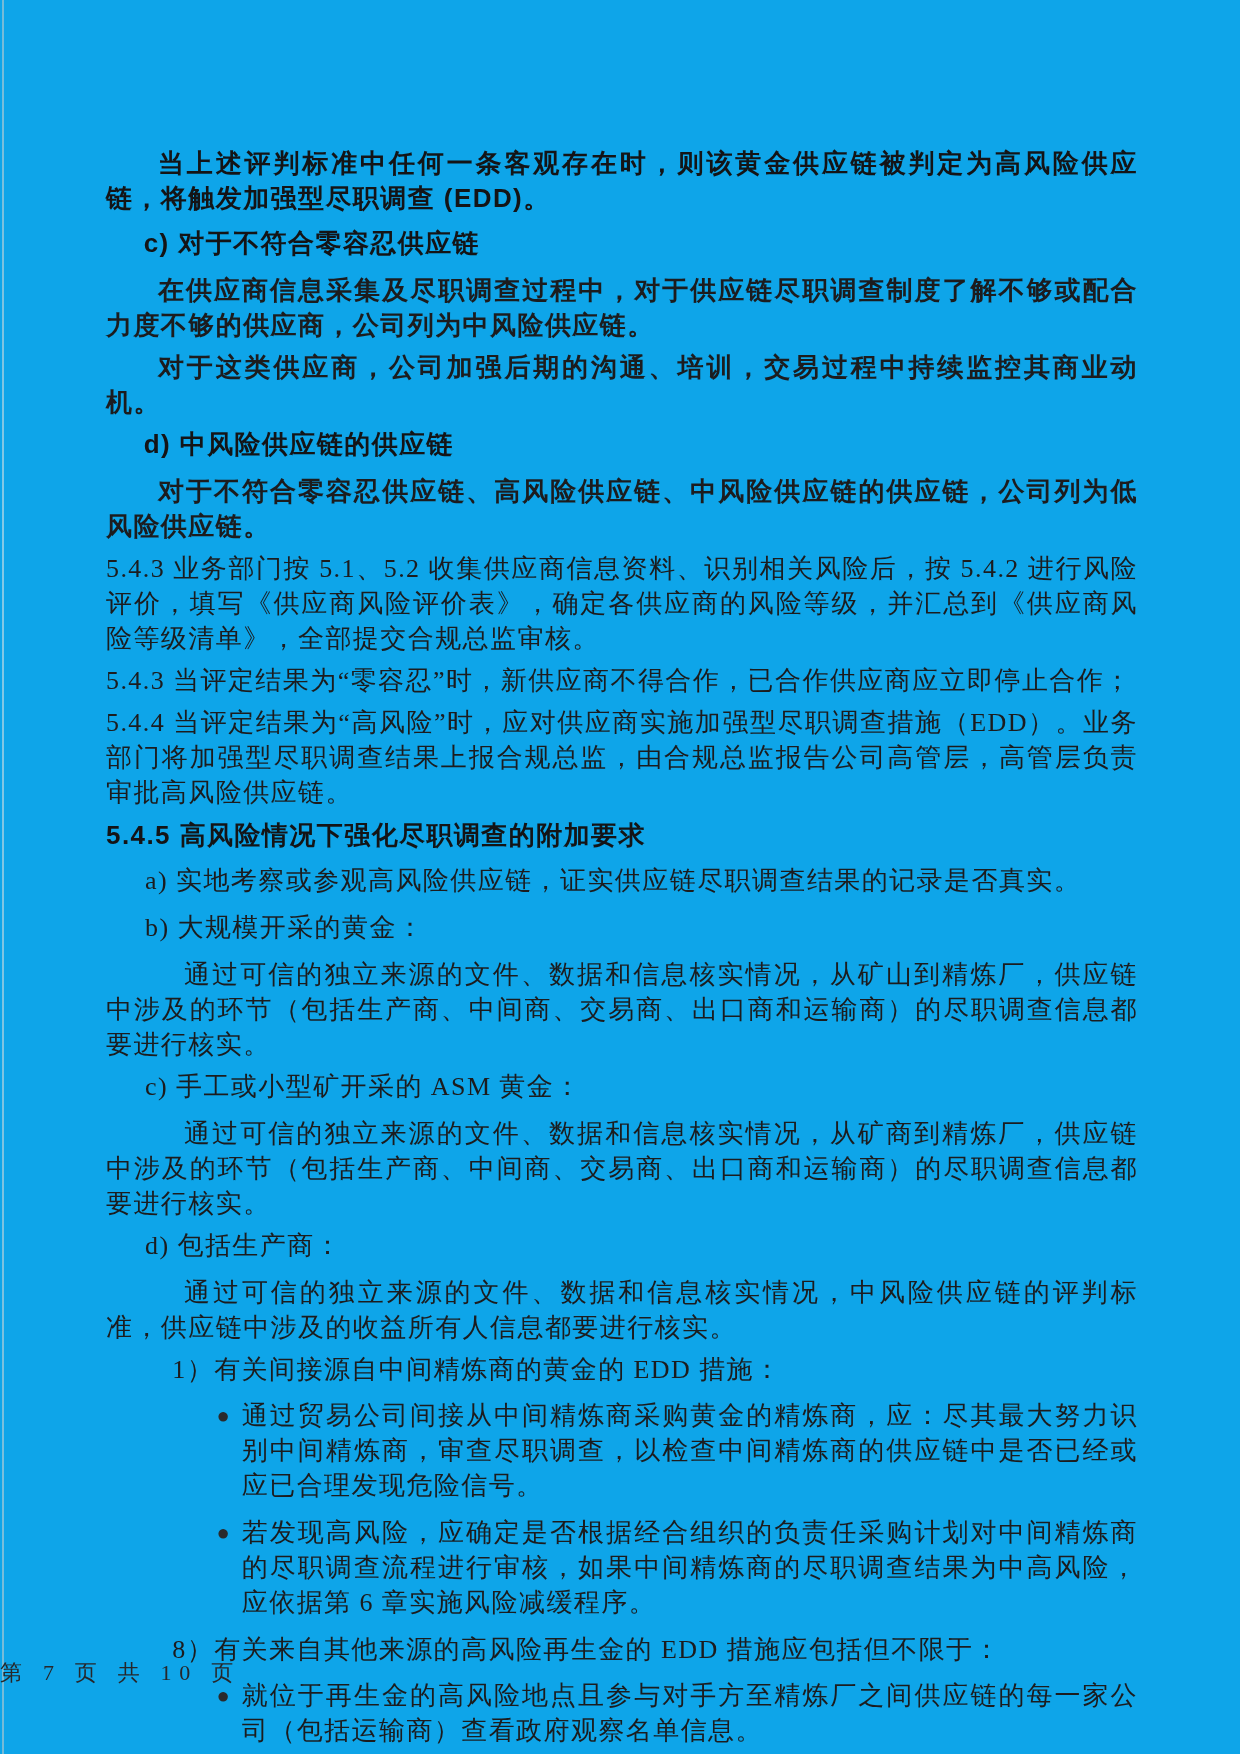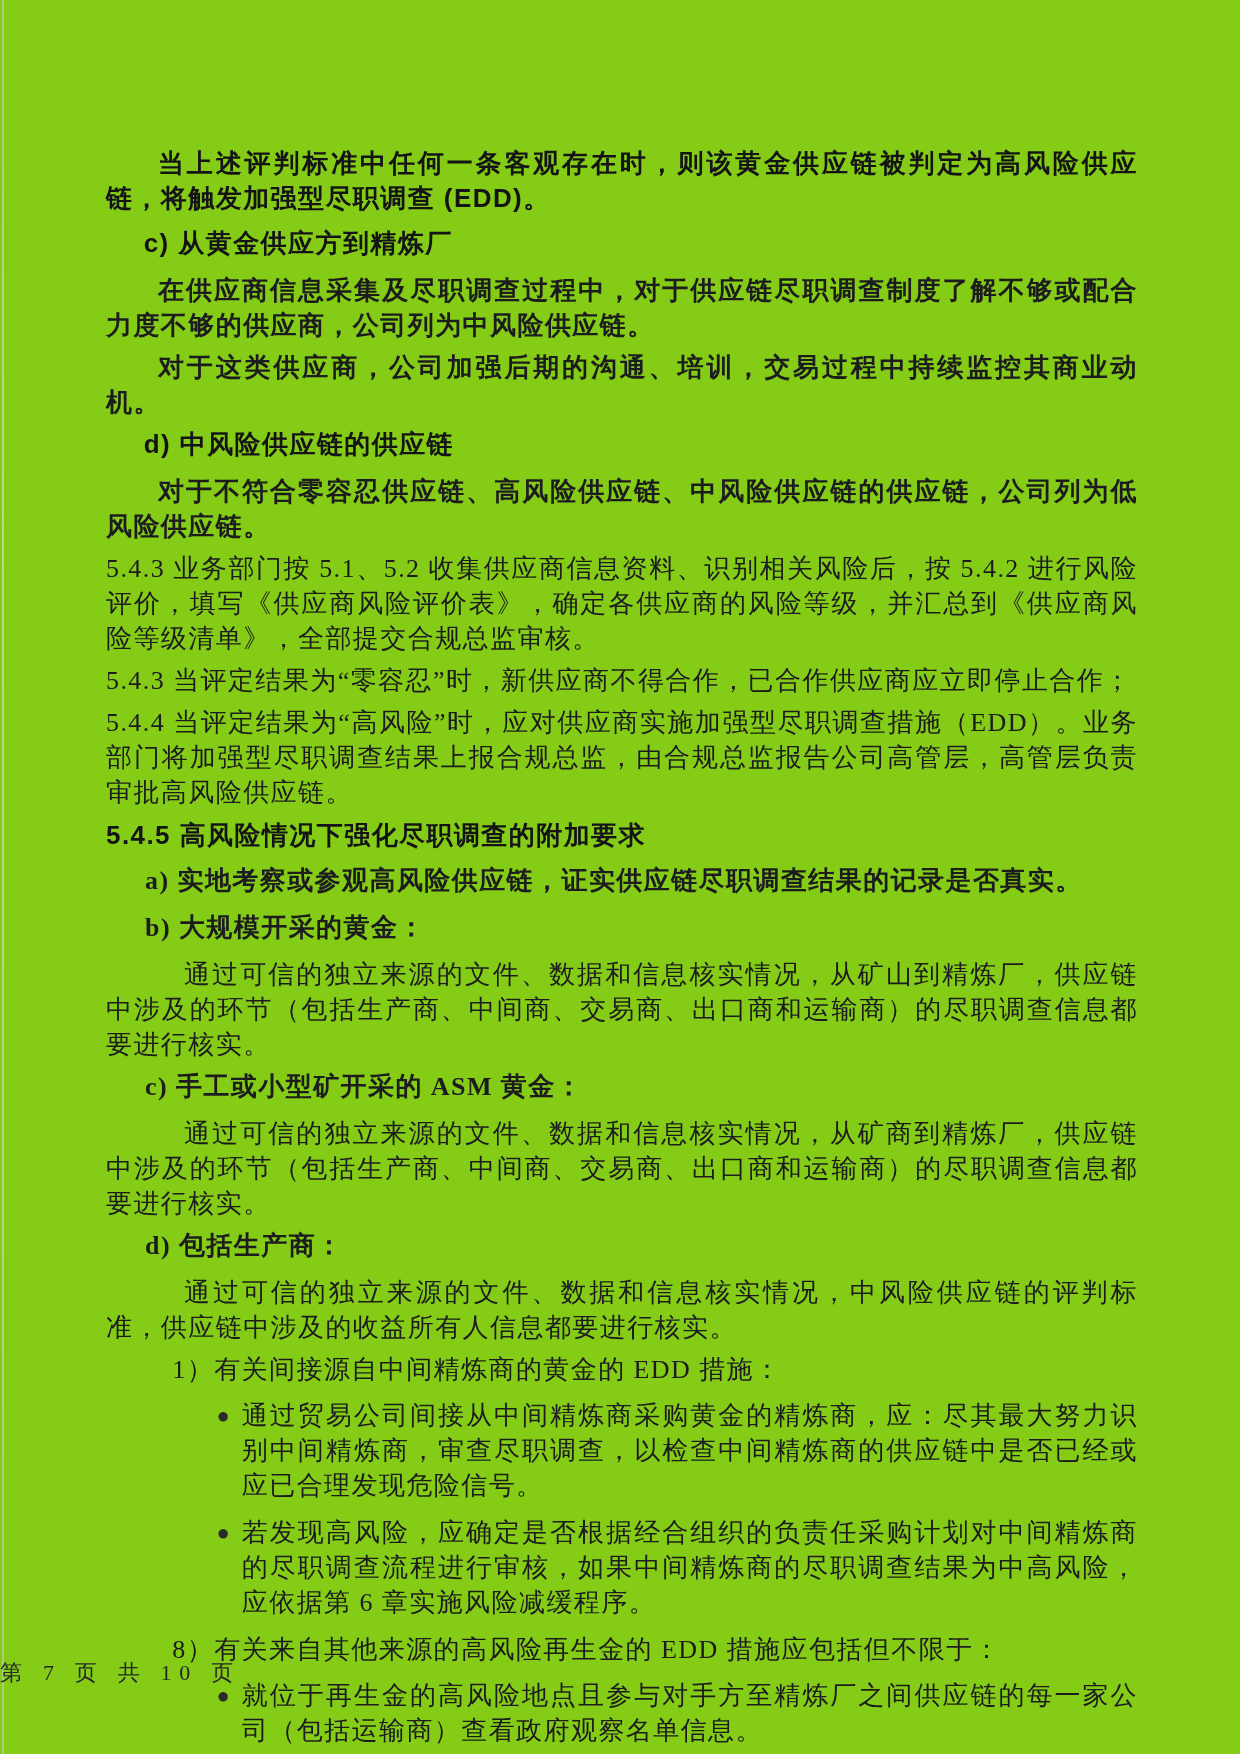--- a/index.html
+++ b/index.html
@@ -5,21 +5,21 @@
   html, body {
     margin: 0;
     padding: 0;
     background: #9a9a9a;
   }
   .page {
     position: relative;
     width: 1240px;
     height: 1754px;
     margin: 0 auto;
-    background: #84cc16;
+    background: #0ea5e9;
     overflow: hidden;
     font-family: "Liberation Serif", "DejaVu Serif", serif;
     color: #1c1c1e;
   }
   
   .page::before {
     content: "";
     position: absolute;
     left: 2px; top: 0;
     width: 2px; height: 100%;
@@ -45,21 +45,21 @@
   .t-lead, .t-subheading, .t-section {
     font-family: "Liberation Sans", "DejaVu Sans", sans-serif;
     font-weight: 700;
     color: #141416;
   }
   .t-lead       { text-indent: 2em; margin-bottom: 10px; }
   .t-subheading { margin: 6px 0 12px 1.45em; }
   .t-section    { margin: 8px 0 10px 0; }
   .t-body       { text-indent: 2em; font-weight: bold; }
   .t-plain      { }
-  .t-alpha      { margin-left: 1.5em; margin-bottom: 12px; font-weight: bold; }
+  .t-alpha      { margin-left: 1.5em; margin-bottom: 12px; }
   .t-subbody    { text-indent: 3em; }
   .t-num        { margin-left: 2.55em; margin-bottom: 11px; }
   .t-bullet {
     margin-left: 4.25em;
     margin-bottom: 12px;
     display: flex;
     align-items: flex-start;
   }
   .t-bullet .bullet-mark {
     flex: 0 0 auto;
@@ -83,21 +83,21 @@
     color: #27272a;
     font-family: "Liberation Serif", "DejaVu Serif", serif;
   }
 </style>
 </head>
 <body>
 
 <div class="page">
   <div class="doc">
       <div class="para t-lead">当上述评判标准中任何一条客观存在时，则该黄金供应链被判定为高风险供应链，将触发加强型尽职调查 (EDD)。</div>
-      <div class="para t-subheading">c)  从黄金供应方到精炼厂</div>
+      <div class="para t-subheading">c)  对于不符合零容忍供应链</div>
       <div class="para t-body">在供应商信息采集及尽职调查过程中，对于供应链尽职调查制度了解不够或配合力度不够的供应商，公司列为中风险供应链。</div>
       <div class="para t-body">对于这类供应商，公司加强后期的沟通、培训，交易过程中持续监控其商业动机。</div>
       <div class="para t-subheading">d)  中风险供应链的供应链</div>
       <div class="para t-body">对于不符合零容忍供应链、高风险供应链、中风险供应链的供应链，公司列为低风险供应链。</div>
       <div class="para t-plain">5.4.3 业务部门按 5.1、5.2 收集供应商信息资料、识别相关风险后，按 5.4.2 进行风险评价，填写《供应商风险评价表》，确定各供应商的风险等级，并汇总到《供应商风险等级清单》，全部提交合规总监审核。</div>
       <div class="para t-plain">5.4.3 当评定结果为“零容忍”时，新供应商不得合作，已合作供应商应立即停止合作；</div>
       <div class="para t-plain">5.4.4 当评定结果为“高风险”时，应对供应商实施加强型尽职调查措施（EDD）。业务部门将加强型尽职调查结果上报合规总监，由合规总监报告公司高管层，高管层负责审批高风险供应链。</div>
       <div class="para t-section">5.4.5 高风险情况下强化尽职调查的附加要求</div>
       <div class="para t-alpha">a)  实地考察或参观高风险供应链，证实供应链尽职调查结果的记录是否真实。</div>
       <div class="para t-alpha">b)  大规模开采的黄金：</div>

